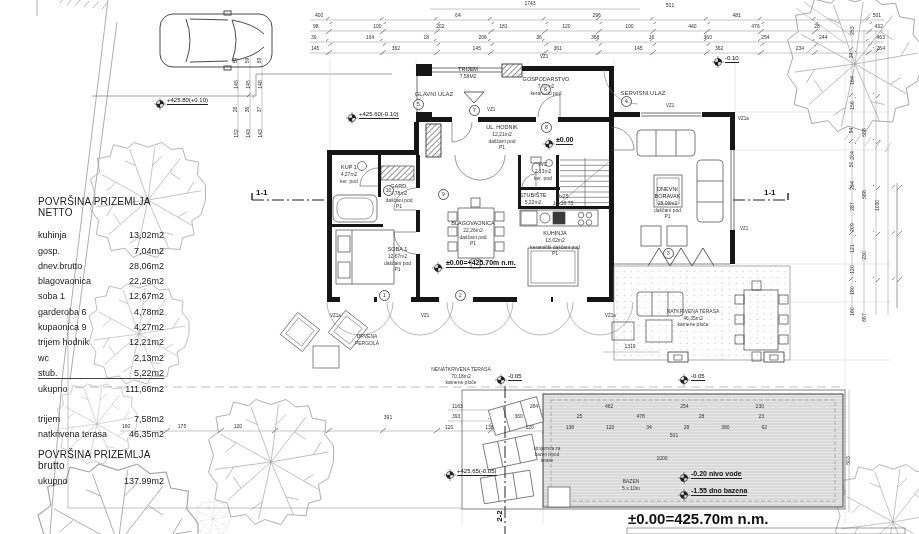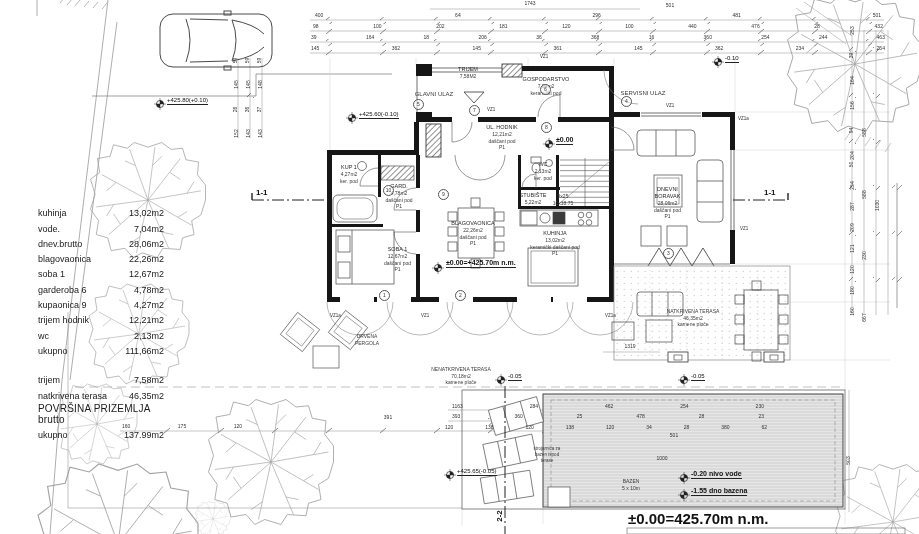--- a/index.html
+++ b/index.html
@@ -359,27 +359,28 @@
     <use href="#lvlsym" transform="translate(501,380)"></use>
     <use href="#lvlsym" transform="translate(684,380)"></use>
     <use href="#lvlsym" transform="translate(450,475)"></use>
     <use href="#lvlsym" transform="translate(718,62)"></use>
     <use href="#lvlsym" transform="translate(684,478)"></use>
     <use href="#lvlsym" transform="translate(684,495)"></use>
   </g>
 </svg>
 
 <div class="legend">
+  <div class="lg-title">POVRŠINA PRIZEMLJA NETTO</div>
   <div style="height:7px"></div>
   <div class="lg-row">
         <span>kuhinja</span>
         <span>13,02m2</span>
       </div>
   <div class="lg-row">
-        <span>vode.</span>
+        <span>gosp.</span>
         <span>7,04m2</span>
       </div>
   <div class="lg-row">
         <span>dnev.brutto</span>
         <span>28,06m2</span>
       </div>
   <div class="lg-row">
         <span>blagovaonica</span>
         <span>22,26m2</span>
       </div>
@@ -396,34 +397,38 @@
         <span>4,27m2</span>
       </div>
   <div class="lg-row">
         <span>trijem hodnik</span>
         <span>12,21m2</span>
       </div>
   <div class="lg-row">
         <span>wc</span>
         <span>2,13m2</span>
       </div>
+  <div class="lg-row ul">
+        <span>stub.</span>
+        <span>5,22m2</span>
+      </div>
   <div class="lg-row">
         <span>ukupno</span>
         <span>111,66m2</span>
       </div>
   <div class="lg-gap"></div>
   <div class="lg-row">
         <span>trijem</span>
         <span>7,58m2</span>
       </div>
   <div class="lg-row">
         <span>natkrivena terasa</span>
         <span>46,35m2</span>
       </div>
-  <div class="lg-title" style="margin-top:2px">POVRŠINA PRIZEMLJA brutto</div>
+  <div class="lg-title" style="margin-top:10px">POVRŠINA PRIZEMLJA brutto</div>
   <div class="lg-row">
         <span>ukupno</span>
         <span>137.99m2</span>
       </div>
 </div>
 
 <div class="dimrow" style="left:430px;top:1px;width:200px;justify-content:center">
       <span>1743</span>
     </div>
 <div class="dimrow" style="left:645px;top:3px;width:50px;justify-content:center">

